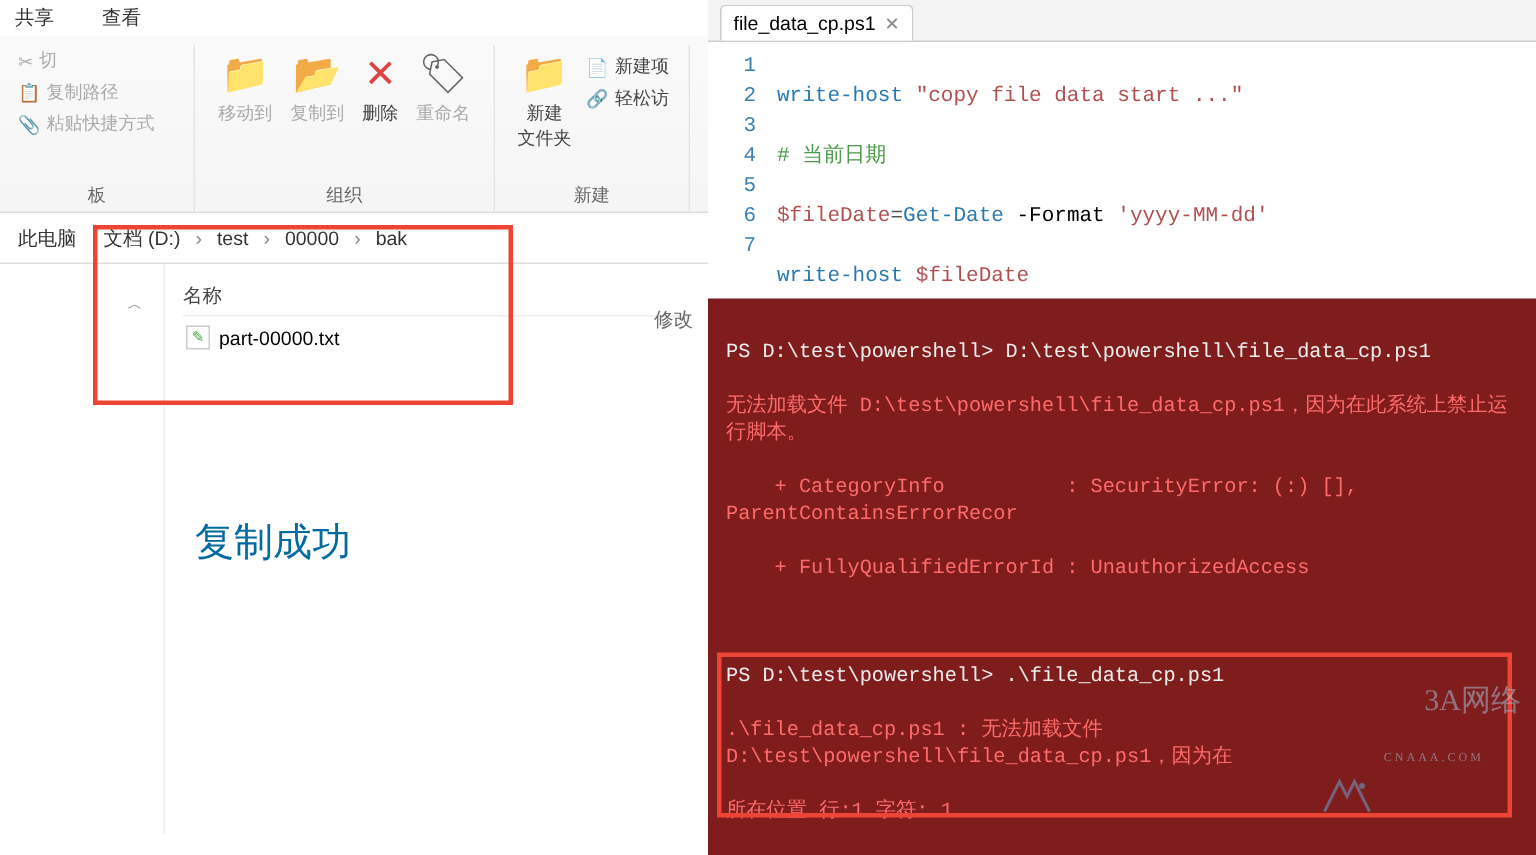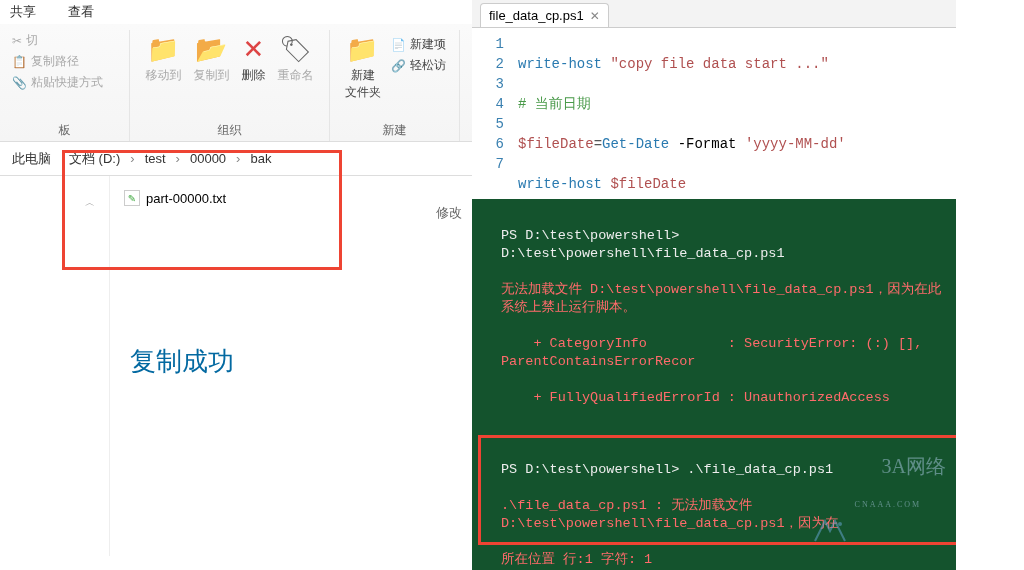--- a/index.html
+++ b/index.html
@@ -31,35 +31,35 @@
 .list-col { flex: 1; padding: 8px 12px; }
 .list-header { font-size: 13px; color: #444; padding: 4px 0; border-bottom: 1px solid #eee; }
 .file-row { display: flex; align-items: center; gap: 6px; padding: 6px 2px; font-size: 13px; }
 .file-icon { width: 16px; height: 16px; background: #fff; border: 1px solid #ccc; display: flex; align-items: center; justify-content: center; font-size: 10px; color: #4a4; }
 .modified-header { position: absolute; right: 10px; top: 204px; font-size: 13px; color: #666; }
 
 .red-box-left { position: absolute; border: 3px solid #e43; }
 .annotation { position: absolute; color: #0369a1; font-size: 26px; font-family: SimSun, serif; margin-top: 48px; }
 
 
-.right-pane { position: absolute; left: 472px; top: 0; width: 484px; height: 570px; display: flex; flex-direction: column; }
+.right-pane { position: absolute; left: 472px; top: 0; width: 552px; height: 570px; display: flex; flex-direction: column; }
 .tab-bar { height: 28px; background: #f3f3f3; display: flex; align-items: flex-end; border-bottom: 1px solid #ccc; padding-left: 8px; }
 .tab { background: #fff; border: 1px solid #ccc; border-bottom: none; padding: 4px 8px; font-size: 13px; display: flex; align-items: center; gap: 6px; border-radius: 4px 4px 0 0; }
 .tab-close { color: #888; font-size: 12px; cursor: pointer; }
 
 .editor { background: #fff; font-family: Consolas, "Courier New", monospace; font-size: 14px; display: flex; height: 171px; overflow: hidden; }
 .gutter { width: 42px; text-align: right; padding: 6px 10px 6px 4px; color: #3a80b0; background: #fff; line-height: 20px; }
 .code { padding: 6px 4px; line-height: 20px; white-space: pre; }
 .tok-fn { color: #2a7ab0; }
 .tok-str { color: #b05050; }
 .tok-com { color: #4a9a4a; }
 .tok-var { color: #b05050; }
 .tok-op { color: #555; }
 
-.terminal { flex: 1; background: #14532d; color: #eee; font-family: Consolas, "Courier New", monospace; font-size: 13.5px; padding: 10px 10px 10px 29px; line-height: 18px; white-space: pre-wrap; overflow: hidden; position: relative; }
+.terminal { flex: 1; background: #7f1d1d; color: #eee; font-family: Consolas, "Courier New", monospace; font-size: 13.5px; padding: 10px 10px 10px 12px; line-height: 18px; white-space: pre-wrap; overflow: hidden; position: relative; }
 .term-red { color: #ff6b6b; }
 .term-white { color: #eee; }
 .red-box-term { position: absolute; border: 3px solid #e43; }
 
 .watermark { position: absolute; right: 10px; bottom: 20px; display: flex; align-items: center; gap: 4px; opacity: 0.5; }
 .watermark-logo { width: 42px; height: 30px; position: relative; }
 .watermark-logo svg { width: 100%; height: 100%; }
 .watermark-text { color: #a8c8e0; font-family: "Microsoft YaHei"; }
 .watermark-text .big { font-size: 20px; font-weight: 300; margin-top: 27px; }
 .watermark-text .small { font-size: 8px; letter-spacing: 2px; display: block; }
@@ -144,20 +144,21 @@
     <span class="bc-item">00000</span>
     <span class="bc-sep">›</span>
     <span class="bc-item">bak</span>
   </div>
 
   <div class="file-area">
     <div class="tree-col">
       <span class="tree-handle">︿</span>
     </div>
     <div class="list-col">
+      <div class="list-header">名称</div>
       <div class="file-row">
         <span class="file-icon">✎</span>
         <span>part-00000.txt</span>
       </div>
     </div>
   </div>
 
   <div class="modified-header">修改</div>
 
   <div class="red-box-left" style="left:62px; top:150px; width:280px; height:120px;"></div>

